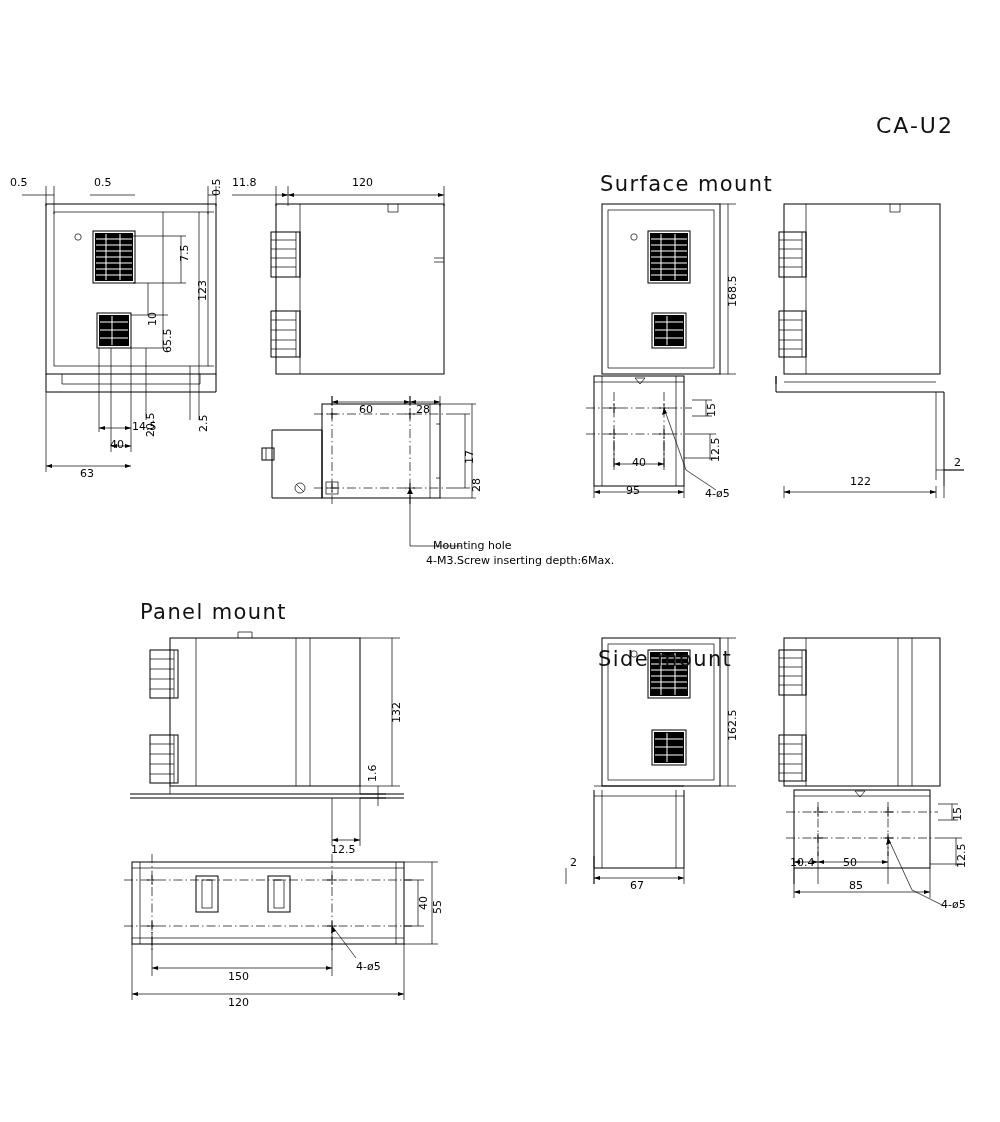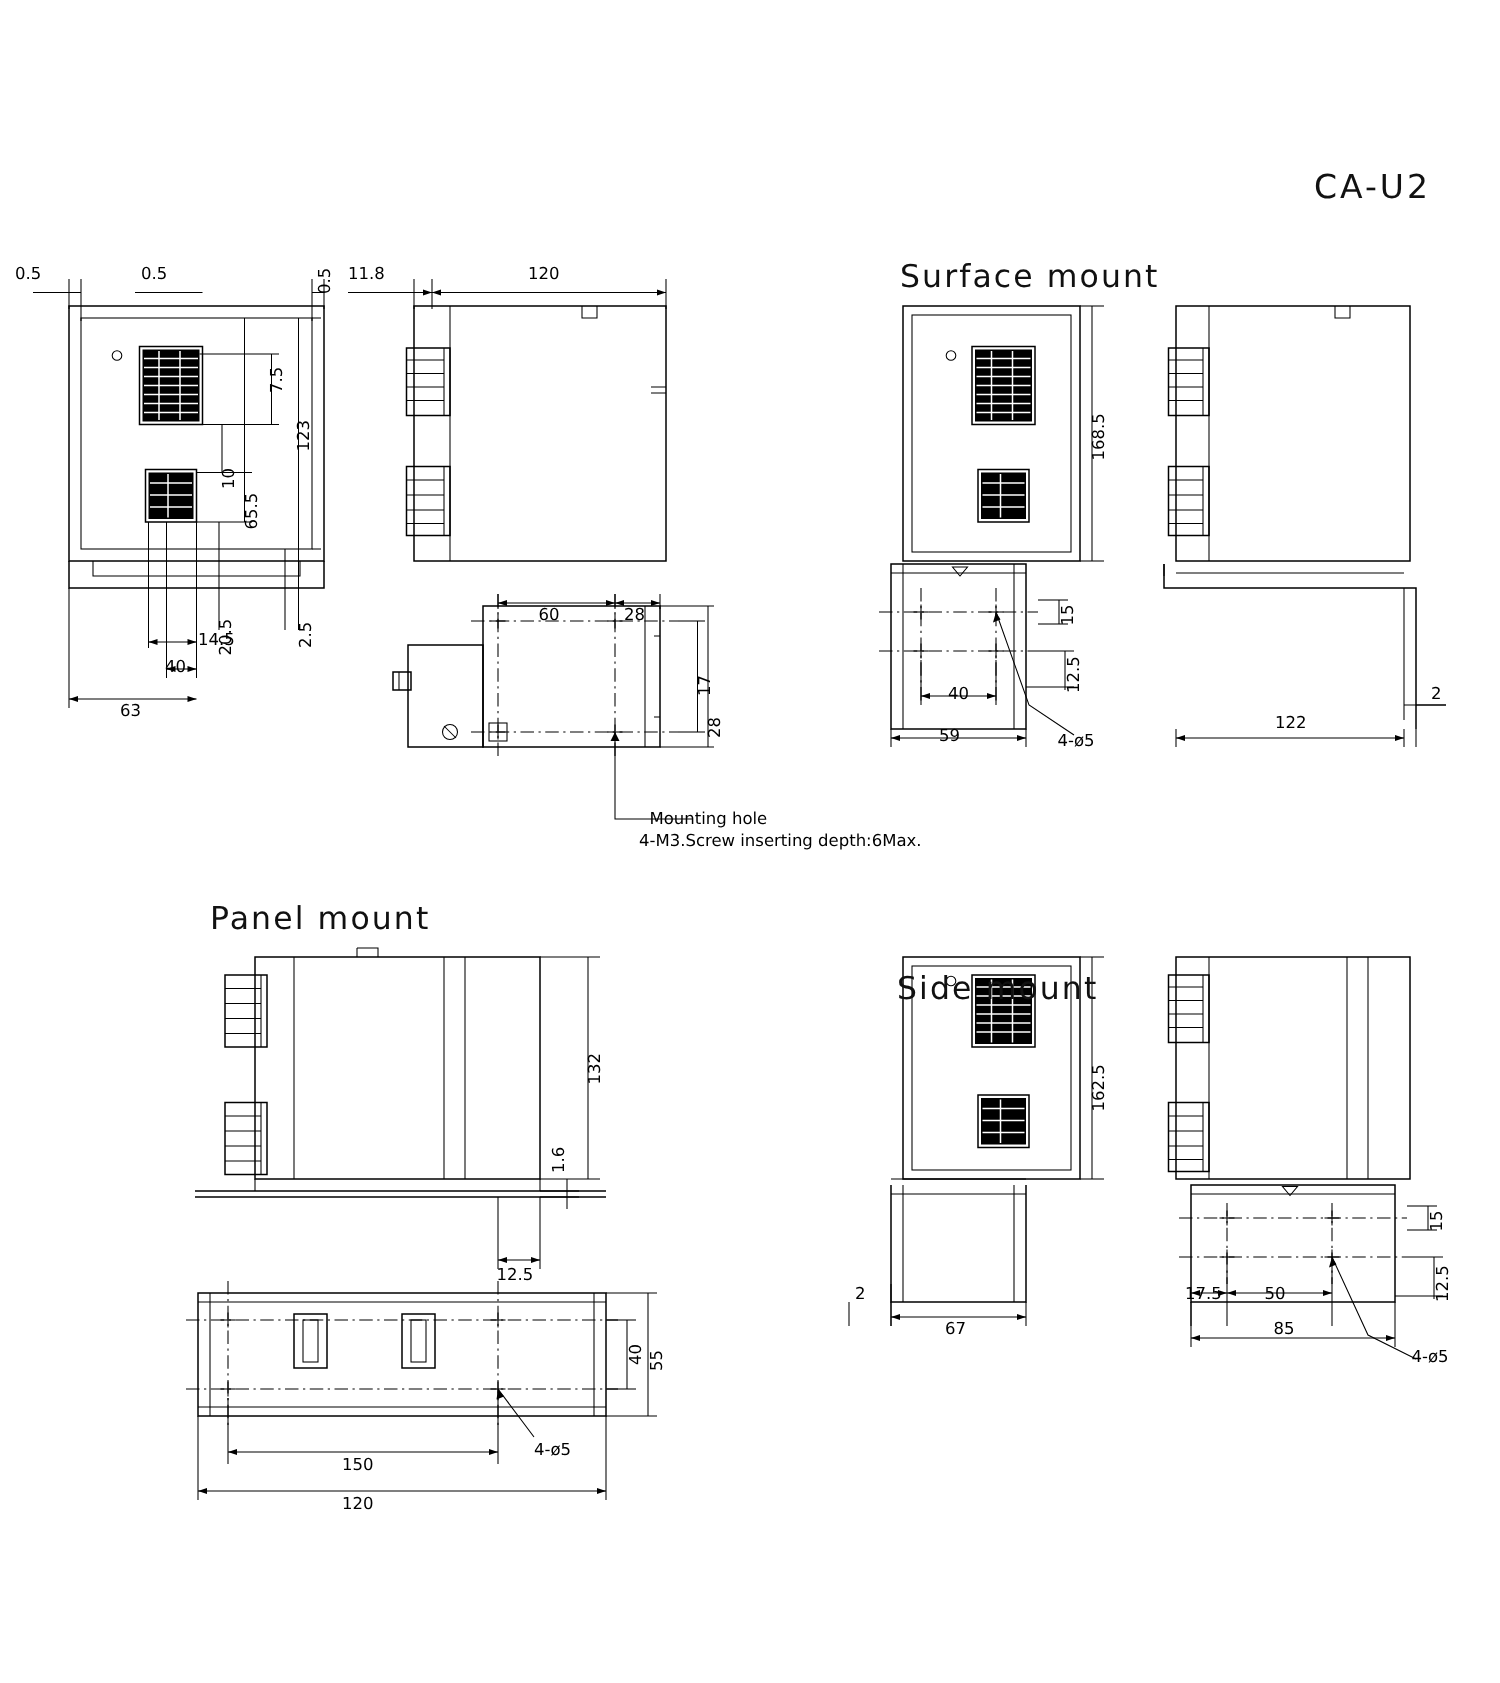--- a/index.html
+++ b/index.html
@@ -545,37 +545,37 @@
   <div class="lbl vert" style="left:463px;top:464px;">17</div>
   <div class="lbl vert" style="left:470px;top:492px;">28</div>
 
   <div class="note" style="left:433px;top:539px;">Mounting hole</div>
   <div class="note" style="left:426px;top:554px;">4-M3.Screw inserting depth:6Max.</div>
 
   <div class="lbl vert" style="left:726px;top:307px;">168.5</div>
   <div class="lbl vert" style="left:705px;top:417px;">15</div>
   <div class="lbl vert" style="left:709px;top:462px;">12.5</div>
   <div class="lbl" style="left:632px;top:456px;">40</div>
-  <div class="lbl" style="left:626px;top:484px;">59</div>
+  <div class="lbl" style="left:626px;top:484px;">95</div>
   <div class="lbl" style="left:705px;top:487px;">4-ø5</div>
   <div class="lbl" style="left:850px;top:475px;">122</div>
   <div class="lbl" style="left:954px;top:456px;">2</div>
 
   <div class="lbl vert" style="left:390px;top:723px;">132</div>
   <div class="lbl vert" style="left:366px;top:782px;">1.6</div>
   <div class="lbl" style="left:331px;top:843px;">12.5</div>
   <div class="lbl vert" style="left:417px;top:910px;">40</div>
   <div class="lbl vert" style="left:431px;top:914px;">55</div>
   <div class="lbl" style="left:228px;top:970px;">150</div>
   <div class="lbl" style="left:228px;top:996px;">120</div>
   <div class="lbl" style="left:356px;top:960px;">4-ø5</div>
 
   <div class="lbl vert" style="left:726px;top:741px;">162.5</div>
   <div class="lbl" style="left:570px;top:856px;">2</div>
   <div class="lbl" style="left:630px;top:879px;">67</div>
-  <div class="lbl" style="left:790px;top:856px;">17.5</div>
+  <div class="lbl" style="left:790px;top:856px;">10.4</div>
   <div class="lbl" style="left:843px;top:856px;">50</div>
   <div class="lbl" style="left:849px;top:879px;">85</div>
   <div class="lbl vert" style="left:951px;top:821px;">15</div>
   <div class="lbl vert" style="left:955px;top:868px;">12.5</div>
   <div class="lbl" style="left:941px;top:898px;">4-ø5</div>
 
 </div>
 
 </body></html>

